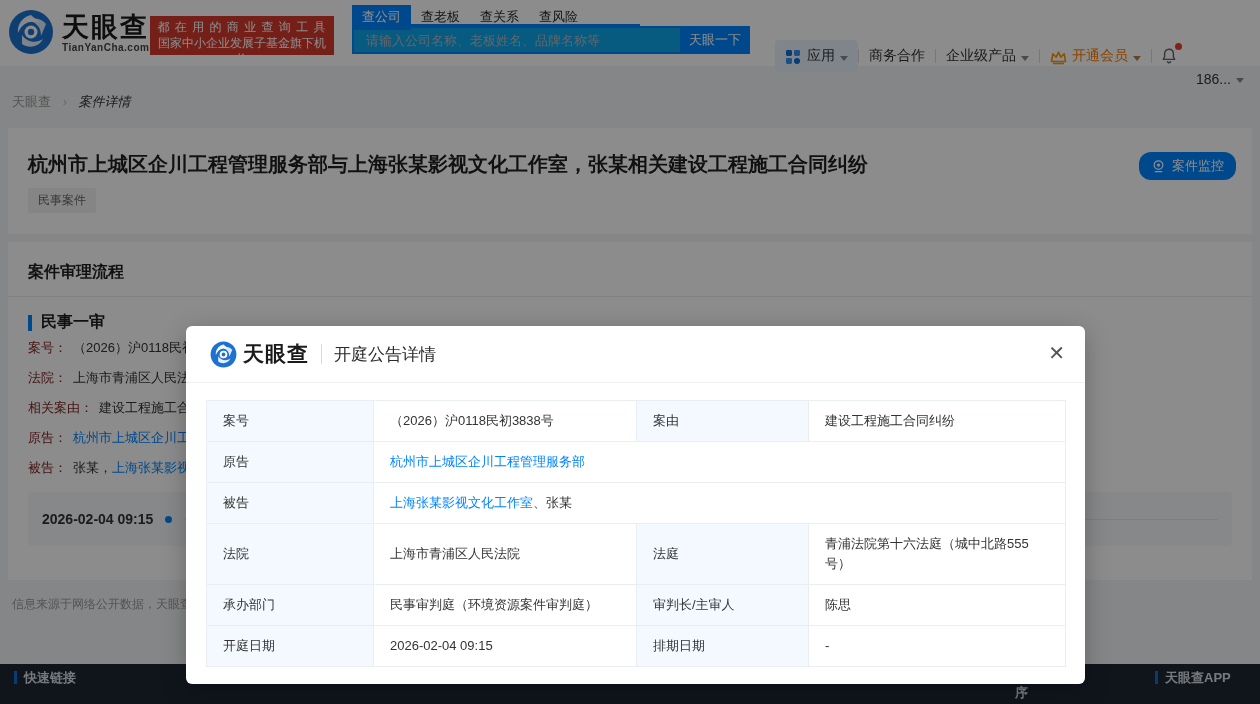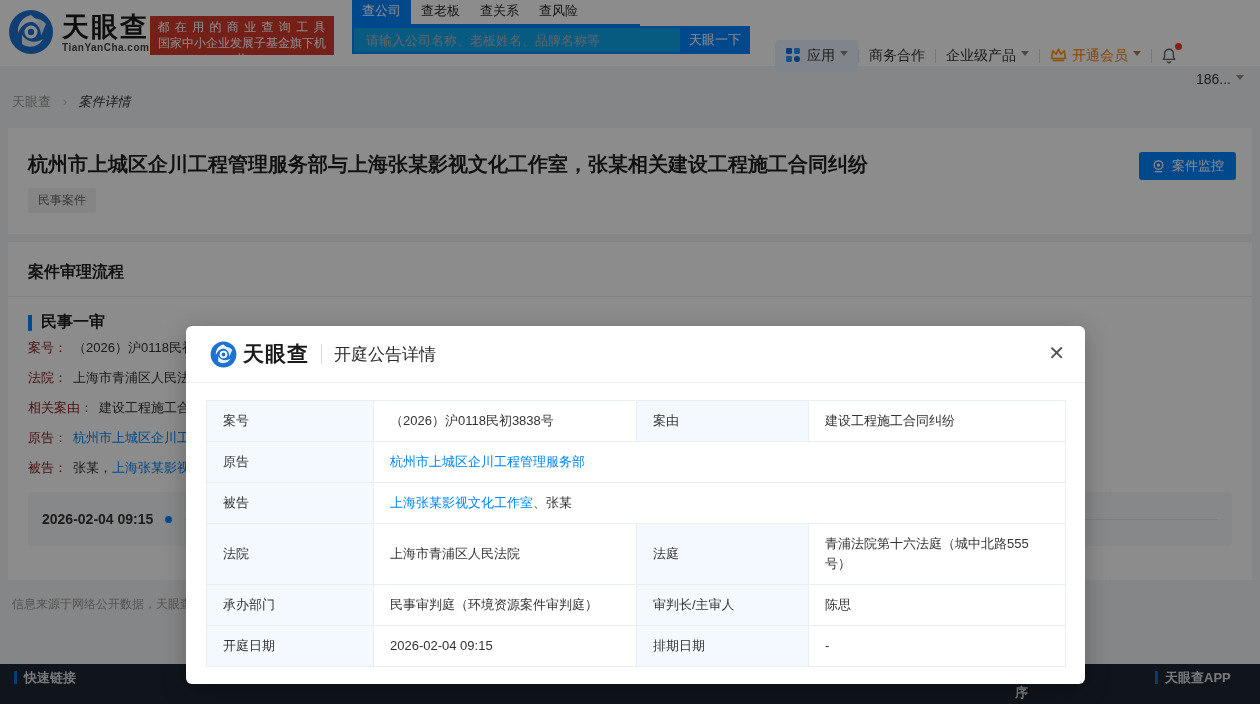--- a/index.html
+++ b/index.html
@@ -12,34 +12,34 @@
   .logo-wrap { position:absolute; left:8px; top:9px; display:flex; align-items:center; }
   .logo-text { margin-left:8px; }
   .logo-cn { font-size:27px; font-weight:bold; color:#1a1a1a; letter-spacing:2px; line-height:30px; }
   .logo-sub { font-size:10px; color:#444; letter-spacing:.5px; font-weight:bold; }
   .ribbon { position:absolute; left:150px; top:16px; width:184px; height:39px; background:#d53a2f;
     color:#fff; font-size:12px; line-height:16px; padding:3px 7px; text-align:center; }
   .ribbon .l1 { letter-spacing:1px; }
 
   
   .search-block { position:absolute; left:352px; top:5px; }
-  .search-tabs { display:flex; align-items:flex-end; height:21px; position:relative; width:288px;
+  .search-tabs { display:flex; align-items:flex-start; height:21px; position:relative; width:288px;
     border-bottom:2px solid #0084ff; }
   .stab { font-size:13px; color:#2b2b2b; padding:3px 10px 4px; cursor:pointer; }
   .stab.active { background:#0084ff; color:#fff; }
   .search-row { display:flex; }
   .search-input { width:328px; height:28px; border:2px solid #0084ff; border-right:none; outline:none;
     font-size:13px; padding:0 12px; color:#333; background:#0ea5e9; }
   .search-input::placeholder { color:#b6bac2; }
   .search-btn { width:70px; height:28px; background:#0084ff; color:#fff; font-size:13px;
     border:none; cursor:pointer; }
 
   
   .nav { position:absolute; right:6px; top:24px; display:flex; align-items:center; font-size:14px; color:#333; }
-  .nav-item { display:flex; align-items:flex-start; cursor:pointer; padding:0 10px; white-space:nowrap; }
+  .nav-item { display:flex; align-items:flex-end; cursor:pointer; padding:0 10px; white-space:nowrap; }
   .nav-app { background:#e9f2fd; border-radius:4px; padding:7px 10px; }
   .nav-sep { width:1px; height:14px; background:#ddd; }
   .caret { width:0; height:0; border:4px solid transparent; border-top:5px solid #888;
     margin-left:5px; margin-top:4px; display:inline-block; }
   .vip { color:#ff7d00; }
   .vip .caret { border-top-color:#b08050; }
   .bell-wrap { position:relative; padding:0 8px; }
   .bell-dot { position:absolute; top:-4px; right:4px; width:7px; height:7px; background:#f3392f; border-radius:50%; }
   .phone { color:#333;margin-top:47px; }
 
@@ -48,21 +48,21 @@
   .breadcrumb .cur { color:#333;font-style:italic; }
   .bc-sep { margin:0 8px; color:#bbb; }
 
   
   .card { position:absolute; left:8px; width:1244px; background:#fff; }
   .card1 { top:128px; height:106px; padding:22px 20px; }
   .case-title { font-size:20px; font-weight:bold; color:#1f1f1f; line-height:28px; }
   .case-chip { display:inline-block; margin-top:10px; background:#f2f3f5; color:#666;
     font-size:12px; padding:4px 10px; border-radius:2px; }
   .monitor-btn { position:absolute; right:16px; top:24px; background:#0084ff; color:#fff;
-    font-size:13px; height:28px; padding:0 12px; border:none; border-radius:3px;
+    font-size:13px; height:28px; padding:0 12px; border:none; border-radius:12px;
     display:flex; align-items:center; gap:6px; cursor:pointer; }
 
   .card2 { top:242px; height:338px; padding:20px; }
   .sec-title { font-size:16px; font-weight:bold; color:#1f1f1f; }
   .sec-hr { height:1px; background:#ededed; margin:13px -20px 0; }
   .stage { display:flex; align-items:center; margin-top:15px; }
   .stage-bar { width:4px; height:16px; background:#0084ff; margin-right:9px; }
   .stage-title { font-size:16px; font-weight:bold; color:#1f1f1f; }
   .frow { font-size:13px; line-height:30px; color:#333; }
   .flabel { color:#7f1d1d; margin-right:6px; }

